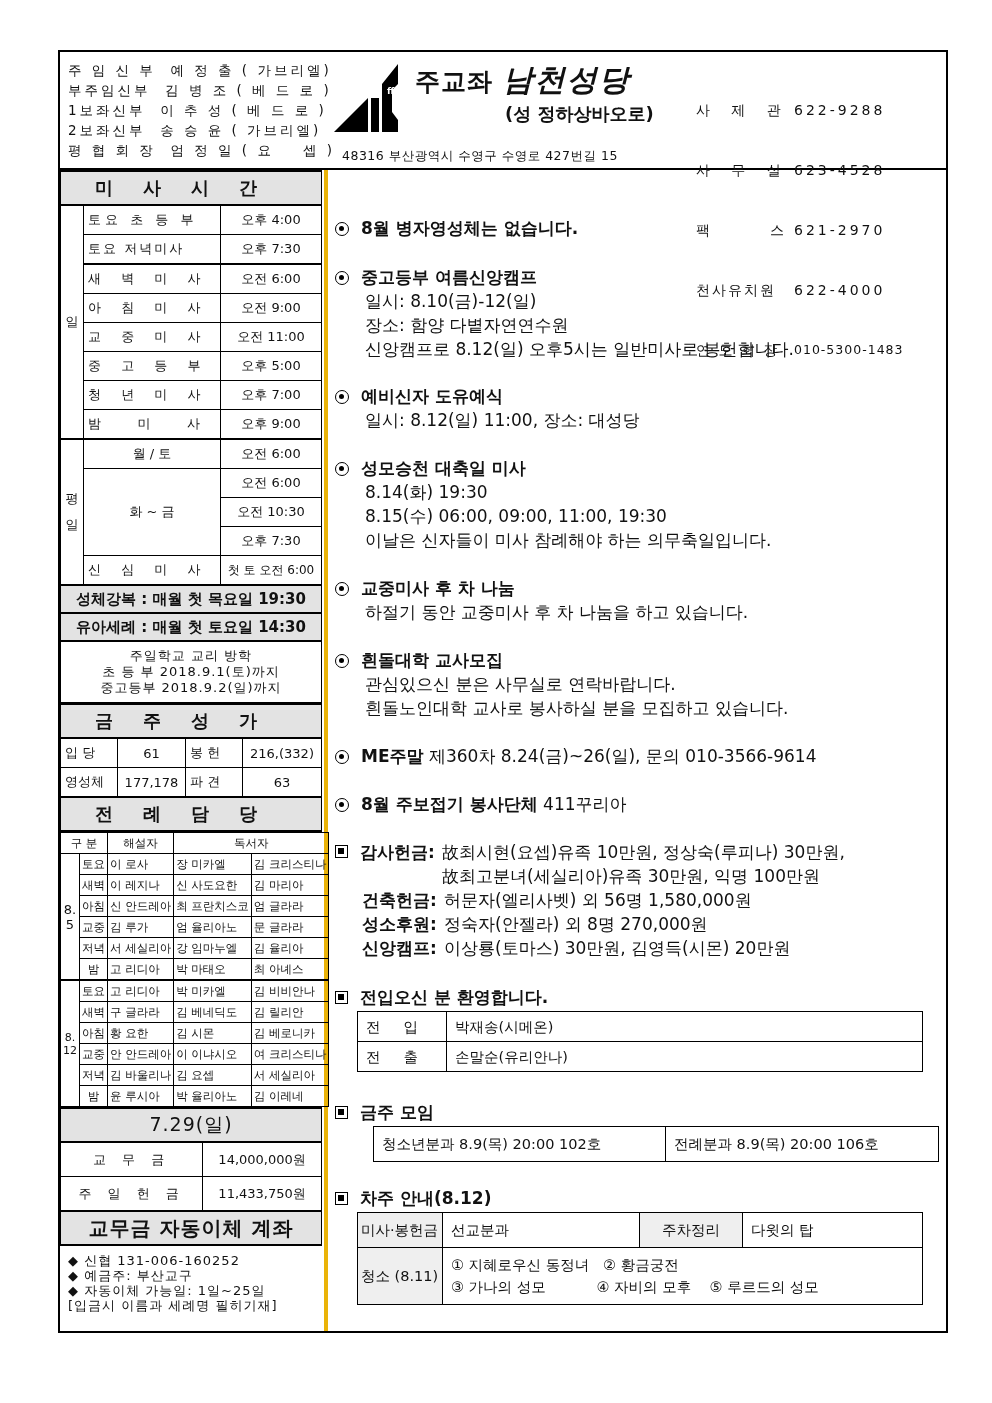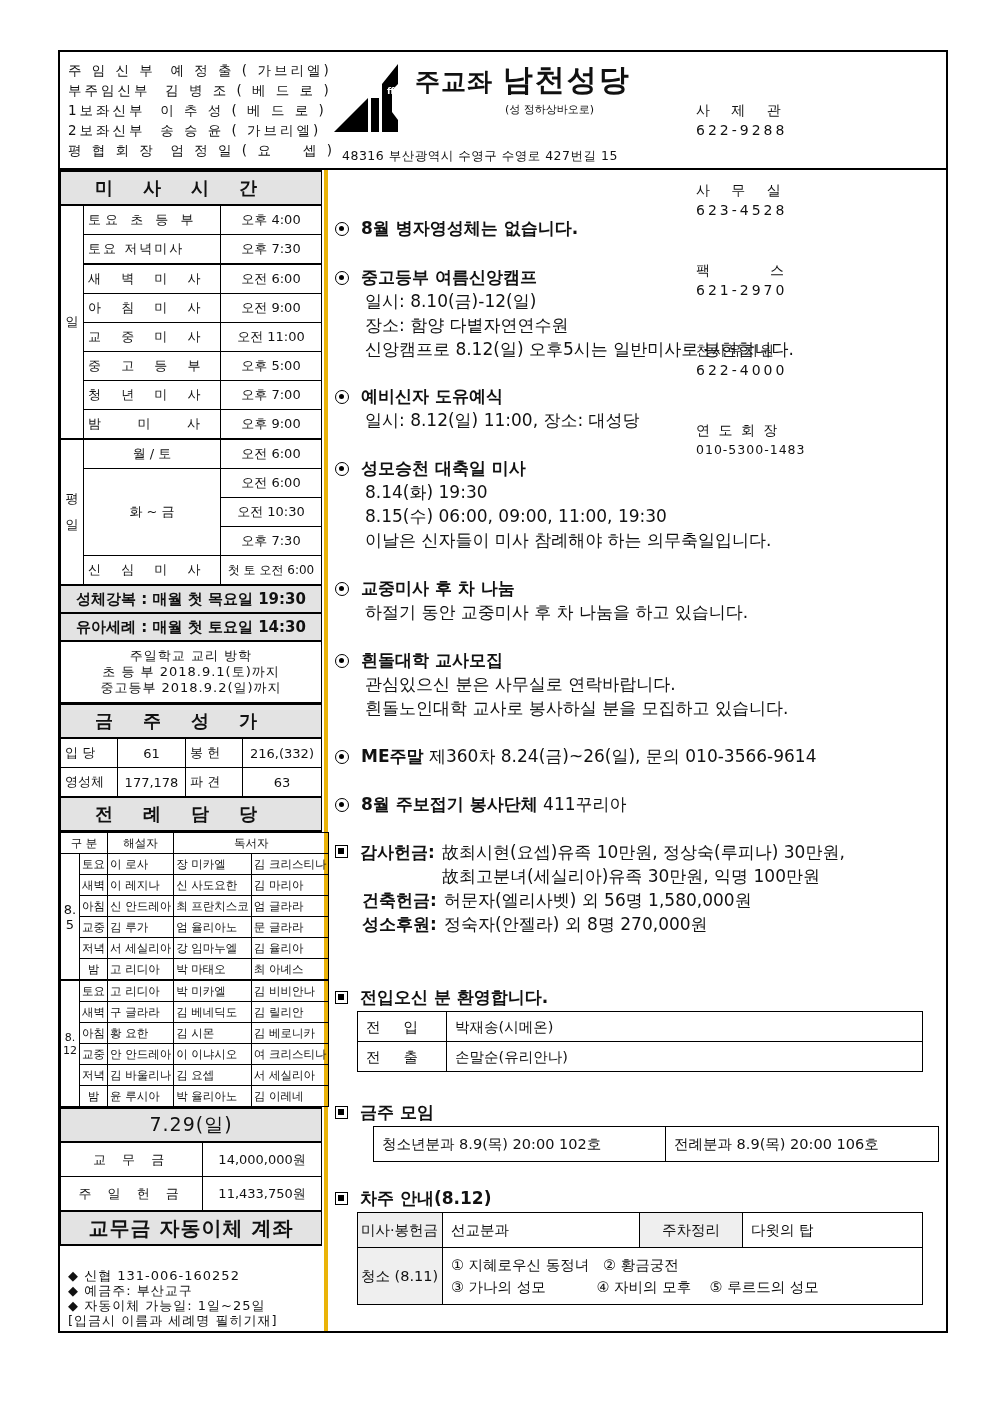--- a/index.html
+++ b/index.html
@@ -3,39 +3,39 @@
 <meta charset="utf-8">
 <style>
   html, body { margin:0; padding:0; background:#fff; }
   body { width:992px; height:1403px; position:relative; font-family:"DejaVu Sans", sans-serif; color:#111; }
   .page { position:absolute; left:58px; top:50px; width:890px; height:1283px; border:2px solid #000; box-sizing:border-box; }
   .header { position:absolute; left:0; top:0; width:886px; height:116px; border-bottom:2px solid #000; }
   .staff { position:absolute; left:8px; top:8px; font-size:13.5px; line-height:20px; letter-spacing:3px; }
   .staff div { white-space:pre; }
   .logo { position:absolute; left:272px; top:10px; width:70px; height:72px; }
   .title { position:absolute; left:355px; top:8px; font-size:25px; font-weight:bold; letter-spacing:1px; white-space:nowrap; }
-  .title .big { font-size:30px; letter-spacing:2px; }
-  .subtitle { position:absolute; left:445px; top:50px; font-size:11px; font-weight:normal; }
+  .title .big { font-size:30px; letter-spacing:2px;font-style:italic; }
+  .subtitle { position:absolute; left:445px; top:50px; font-size:18px; font-weight:bold; }
   .address { position:absolute; left:282px; top:96px; font-size:12.5px; letter-spacing:0.5px; white-space:nowrap; }
   .contacts { position:absolute; left:636px; top:8px; font-size:14px; line-height:20px; letter-spacing:3px; white-space:pre; }
-  .contacts .r { display:flex;flex-direction:column; }
+  .contacts .r { display:flex; }
   .contacts .k { width:98px; letter-spacing:2px; }
   .contacts .v.small { font-size:12.5px; letter-spacing:1px; }
   
   .left { position:absolute; left:0; top:118px; width:264px; border-right:4px solid #eab308; height:1161px; }
   table { border-collapse:collapse; }
   .lt { width:262px; font-size:13px; }
   .lt td { border:1px solid #000; height:28px; padding:0 4px; }
   .sechead { background:#e3e3e3; font-weight:bold; font-size:18px; text-align:center; letter-spacing:30px; border-top:2px solid #000 !important; border-bottom:2px solid #000 !important; height:32px !important; }
   .band { background:#e3e3e3; font-weight:bold; font-size:15px; text-align:center; height:26px !important; border-top:2px solid #000 !important;}
   .center { text-align:center; }
   .spaced { letter-spacing:10px; }
   .roster { width:262px; font-size:11.5px; }
   .roster td { border:1px solid #000; padding:0 2px; height:20px; white-space:nowrap;margin-left:48px; }
-  .notice-box { font-size:13px; line-height:15px; padding:22px 8px; letter-spacing:1px; border-top:2px solid #000; }
+  .notice-box { font-size:13px; line-height:15px; padding:7px 8px; letter-spacing:1px; border-top:2px solid #000; }
   
   .right { position:absolute; left:270px; top:118px; width:610px; }
   .item { position:absolute; left:5px; font-size:17px; line-height:24px; }
   .item .h { font-weight:bold; }
   .bullet { display:inline-block; width:14px; height:14px; border:1.5px solid #000; border-radius:50%; margin-right:12px; position:relative; vertical-align:-2px; box-sizing:border-box;}
   .bullet::after { content:""; position:absolute; left:3px; top:3px; width:5px; height:5px; background:#000; border-radius:50%; }
   .sq { display:inline-block; width:13px; height:13px; border:1.5px solid #000; margin-right:12px; position:relative; vertical-align:-1px; box-sizing:border-box;}
   .sq::after { content:""; position:absolute; left:2px; top:2px; width:6px; height:6px; background:#000; }
   .indent { padding-left:30px; }
   .rt { font-size:14.5px; border-collapse:collapse; }
@@ -330,20 +330,24 @@
           </div>
         </div>
       <div style="display:flex; padding-left:27px">
           <span class="h" style="width:82px">건축헌금:</span>
           <span>허문자(엘리사벳) 외 56명 1,580,000원</span>
         </div>
       <div style="display:flex; padding-left:27px">
           <span class="h" style="width:82px">성소후원:</span>
           <span>정숙자(안젤라) 외 8명 270,000원</span>
         </div>
+      <div style="display:flex; padding-left:27px">
+          <span class="h" style="width:82px">신앙캠프:</span>
+          <span>이상룡(토마스) 30만원, 김영득(시몬) 20만원</span>
+        </div>
     </div>
 
     <div class="item" style="top:815px">
       <span class="sq"></span><span class="h">전입오신 분 환영합니다.</span>
       <table class="rt" style="width:566px; margin-left:22px; margin-top:2px">
         <tbody>
             <tr>
               <td style="width:72px; white-space:pre">전     입</td>
               <td>박재송(시메온)</td>
             </tr>

